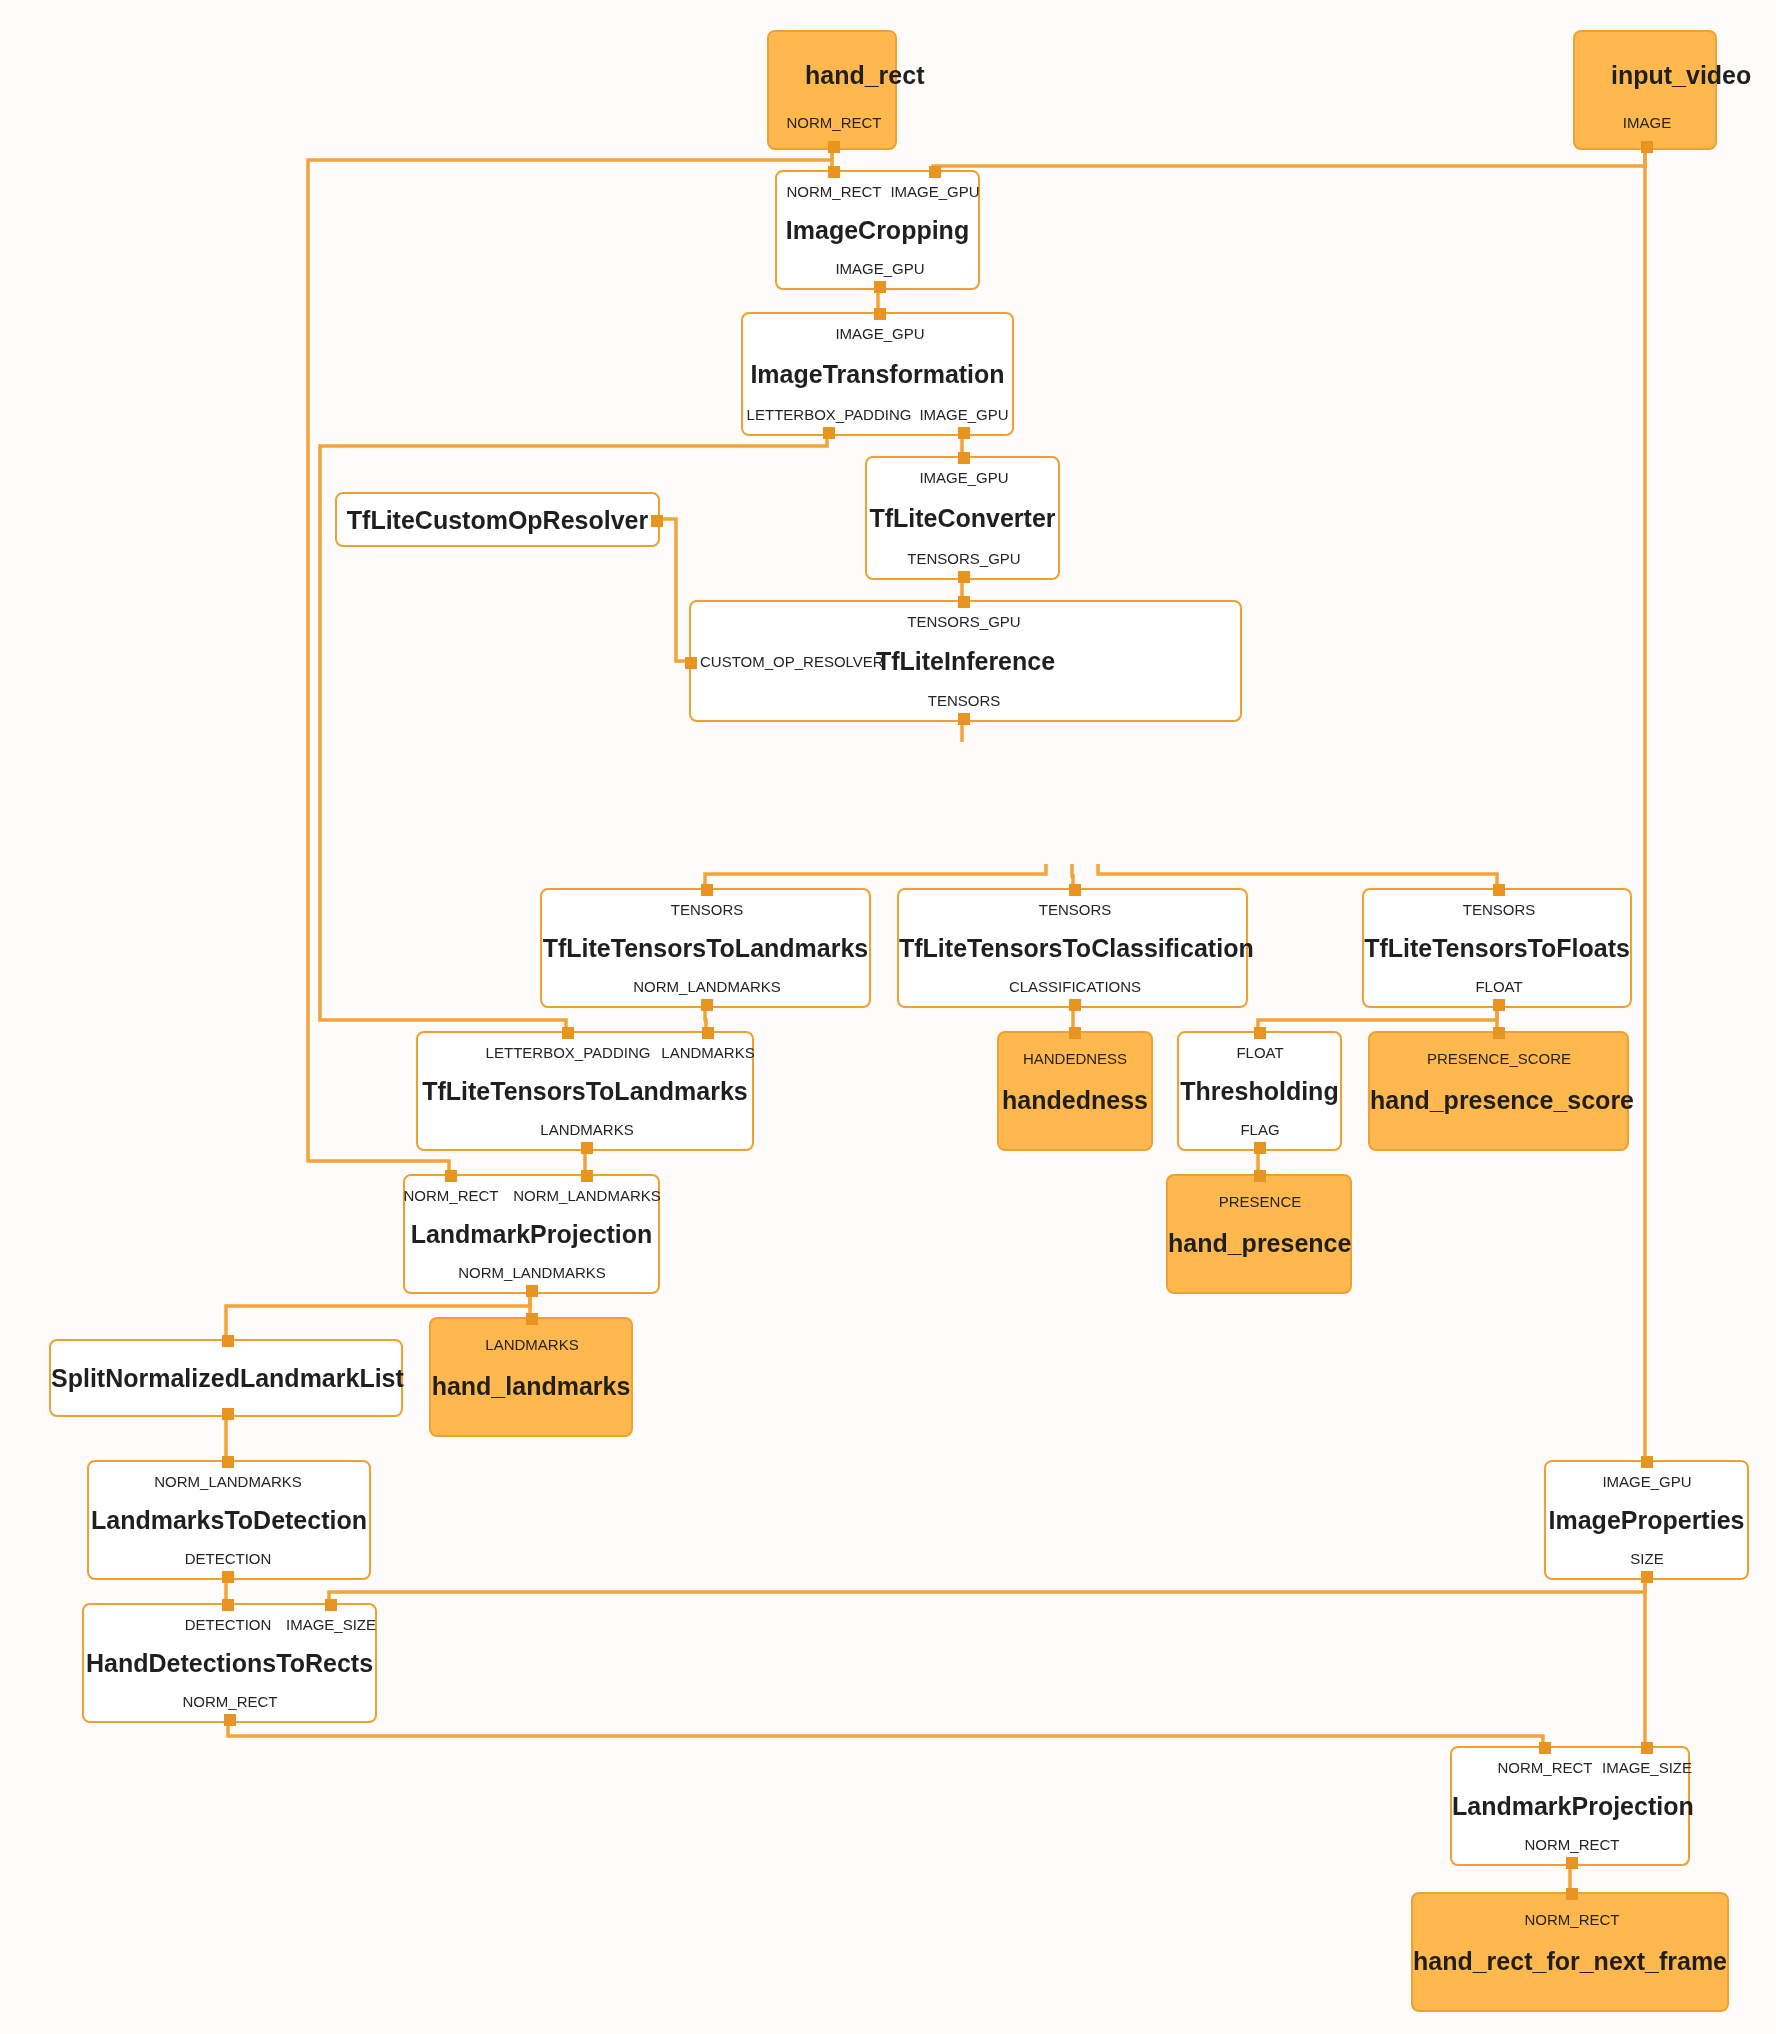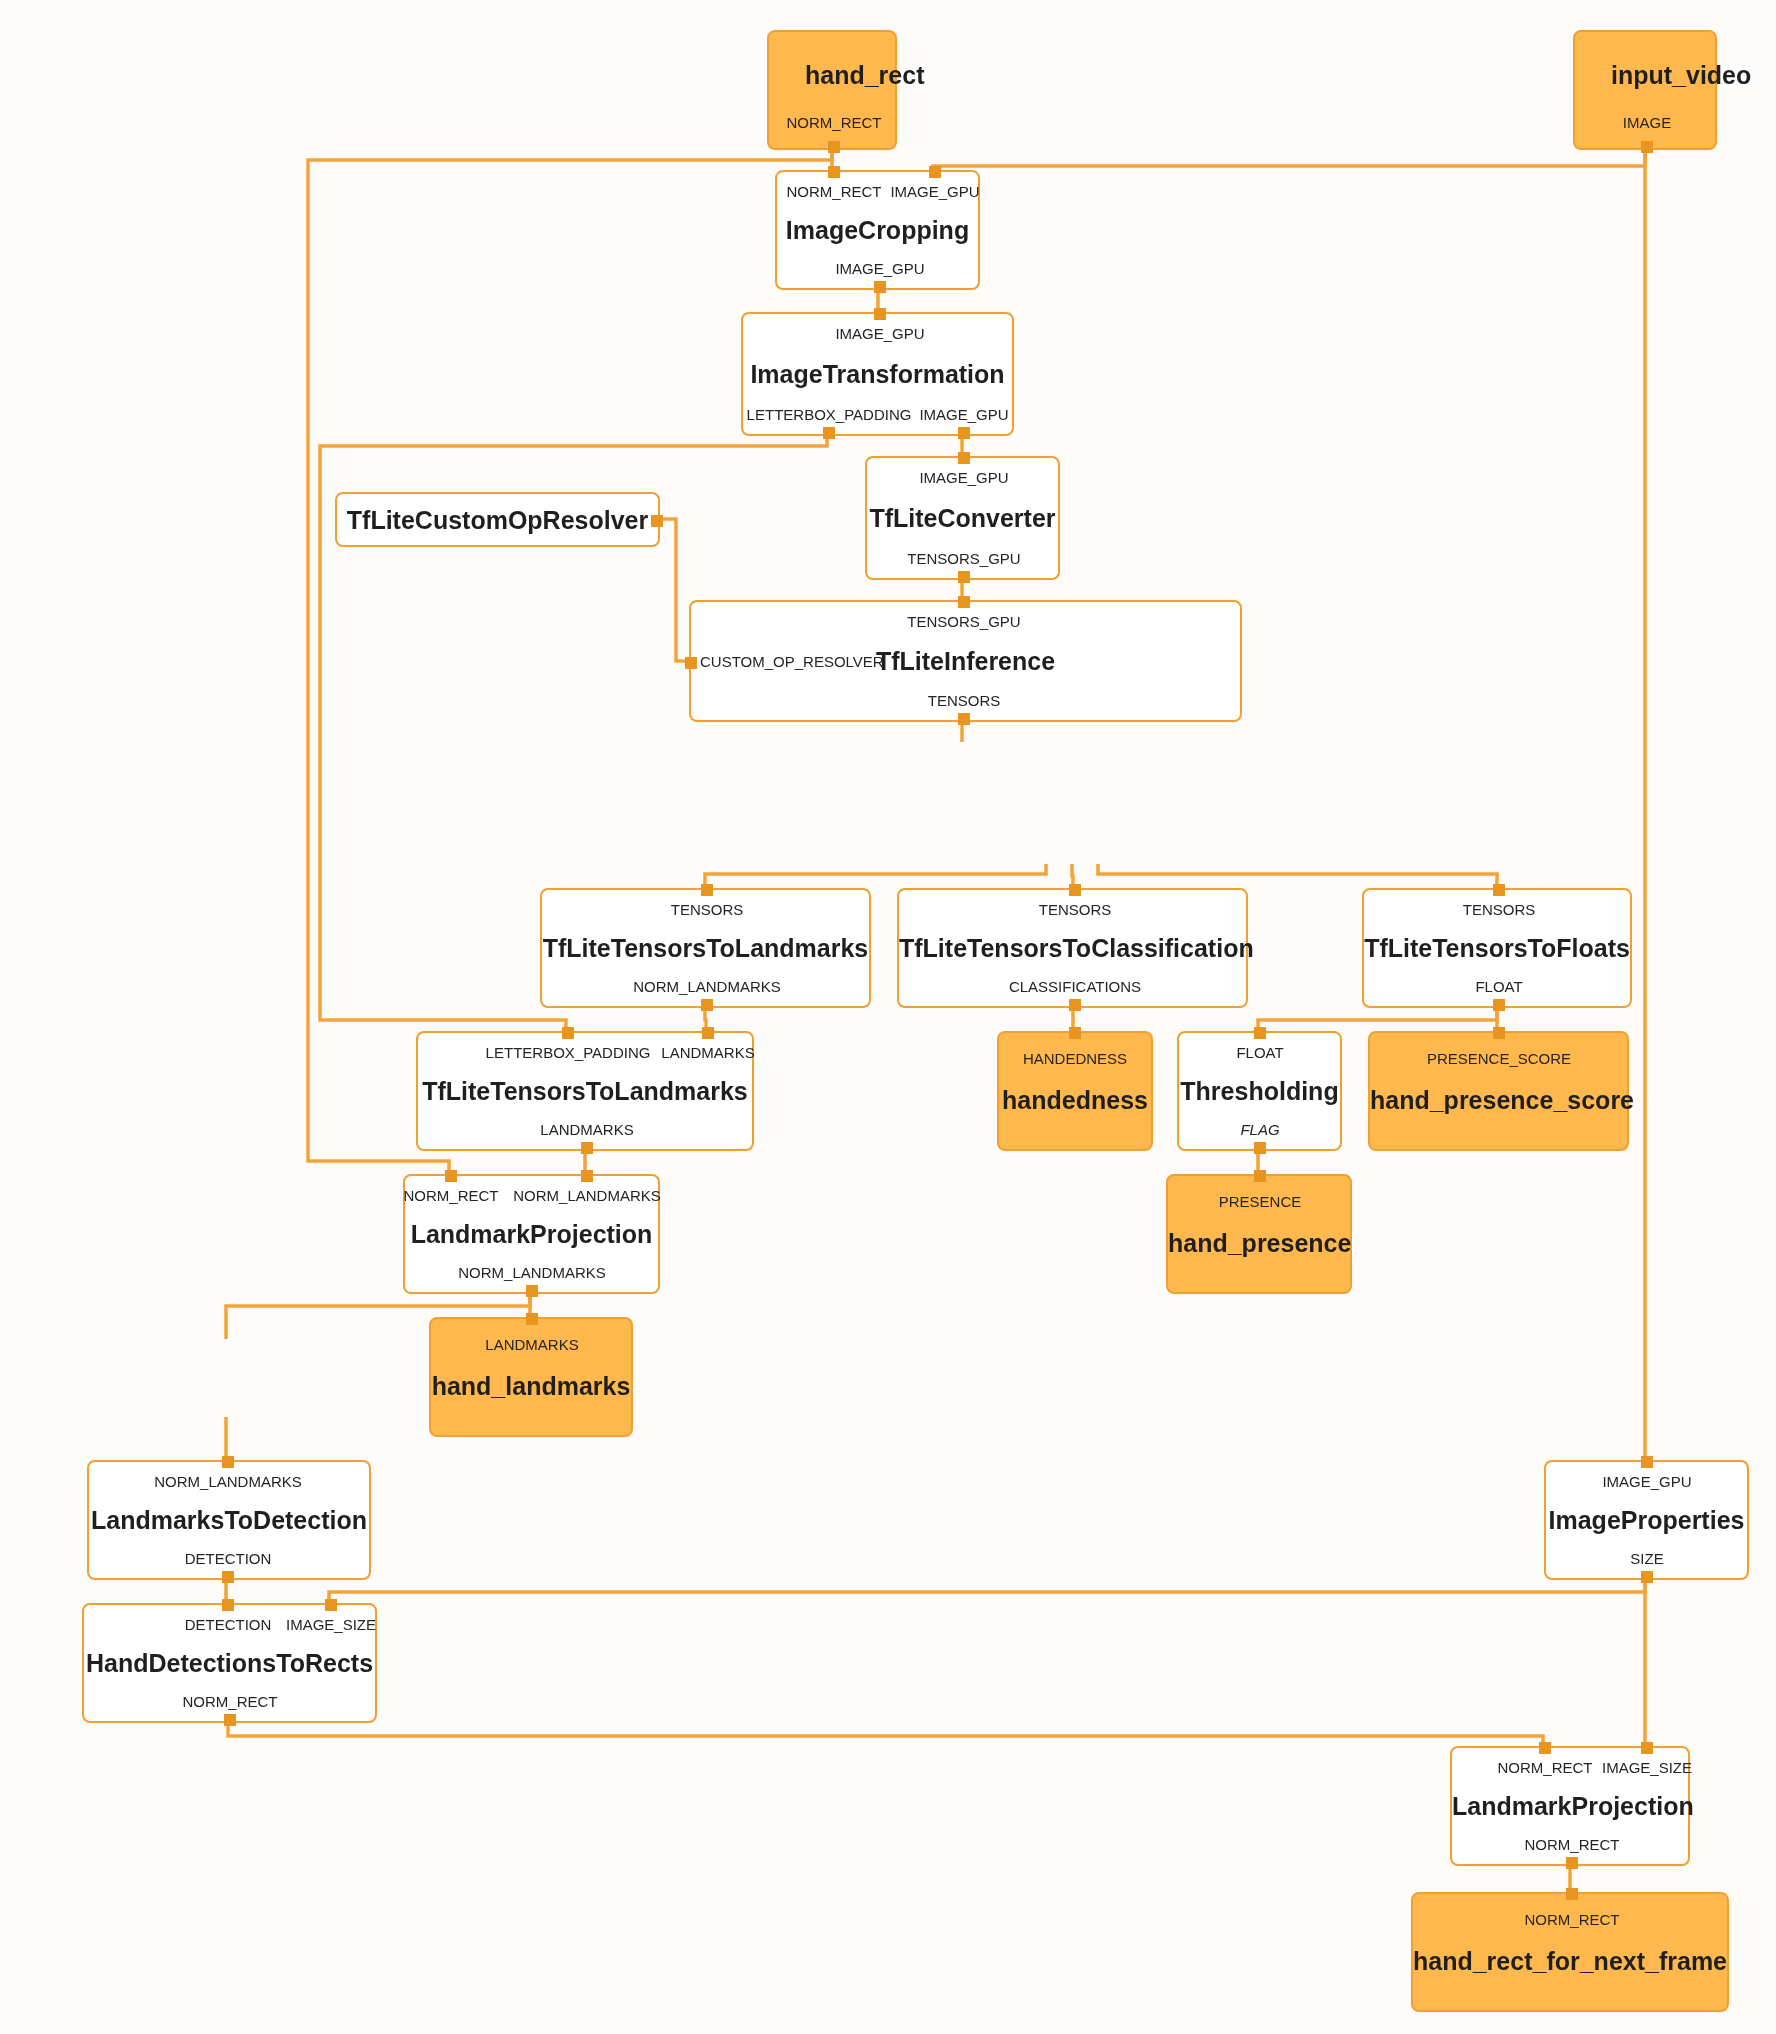--- a/index.html
+++ b/index.html
@@ -163,21 +163,21 @@
     </div>
     <div class="node stream snk" style="left: 997px; top: 1031px; width: 156px; height: 120px;">
       <div class="title">handedness</div>
       <div class="plabel top" style="left: 76px;">HANDEDNESS</div>
       <div class="psq" style="left: 76px; top: 0px; background: rgb(232, 148, 32);"></div>
     </div>
     <div class="node calculator" style="left: 1177px; top: 1031px; width: 165px; height: 120px;">
       <div class="title">Thresholding</div>
       <div class="plabel top" style="left: 81px;">FLOAT</div>
       <div class="psq" style="left: 81px; top: 0px; background: rgb(232, 148, 32);"></div>
-      <div class="plabel bottom" style="left: 81px; font-style: italic;">FLAG</div>
+      <div class="plabel bottom" style="left: 81px;">FLAG</div>
       <div class="psq" style="left: 81px; top: 115px; background: rgb(232, 148, 32);"></div>
     </div>
     <div class="node stream snk" style="left: 1368px; top: 1031px; width: 261px; height: 120px;">
       <div class="title">hand_presence_score</div>
       <div class="plabel top" style="left: 129px;">PRESENCE_SCORE</div>
       <div class="psq" style="left: 129px; top: 0px; background: rgb(232, 148, 32);"></div>
     </div>
     <div class="node calculator" style="left: 403px; top: 1174px; width: 257px; height: 120px;">
       <div class="title">LandmarkProjection</div>
       <div class="plabel top" style="left: 46px;">NORM_RECT</div>
@@ -185,20 +185,25 @@
       <div class="plabel top" style="left: 182px;">NORM_LANDMARKS</div>
       <div class="psq" style="left: 182px; top: 0px; background: rgb(232, 148, 32);"></div>
       <div class="plabel bottom" style="left: 127px;">NORM_LANDMARKS</div>
       <div class="psq" style="left: 127px; top: 115px; background: rgb(232, 148, 32);"></div>
     </div>
     <div class="node stream snk" style="left: 1166px; top: 1174px; width: 186px; height: 120px;">
       <div class="title">hand_presence</div>
       <div class="plabel top" style="left: 92px;">PRESENCE</div>
       <div class="psq" style="left: 92px; top: 0px; background: rgb(232, 148, 32);"></div>
     </div>
+    <div class="node calculator" style="left: 49px; top: 1339px; width: 354px; height: 78px;">
+      <div class="title">SplitNormalizedLandmarkList</div>
+      <div class="psq" style="left: 177px; top: 0px; background: rgb(232, 148, 32);"></div>
+      <div class="psq" style="left: 177px; top: 73px; background: rgb(232, 148, 32);"></div>
+    </div>
     <div class="node stream snk" style="left: 429px; top: 1317px; width: 204px; height: 120px;">
       <div class="title">hand_landmarks</div>
       <div class="plabel top" style="left: 101px;">LANDMARKS</div>
       <div class="psq" style="left: 101px; top: 0px; background: rgb(232, 148, 32);"></div>
     </div>
     <div class="node calculator" style="left: 87px; top: 1460px; width: 284px; height: 120px;">
       <div class="title">LandmarksToDetection</div>
       <div class="plabel top" style="left: 139px;">NORM_LANDMARKS</div>
       <div class="psq" style="left: 139px; top: 0px; background: rgb(232, 148, 32);"></div>
       <div class="plabel bottom" style="left: 139px;">DETECTION</div>

